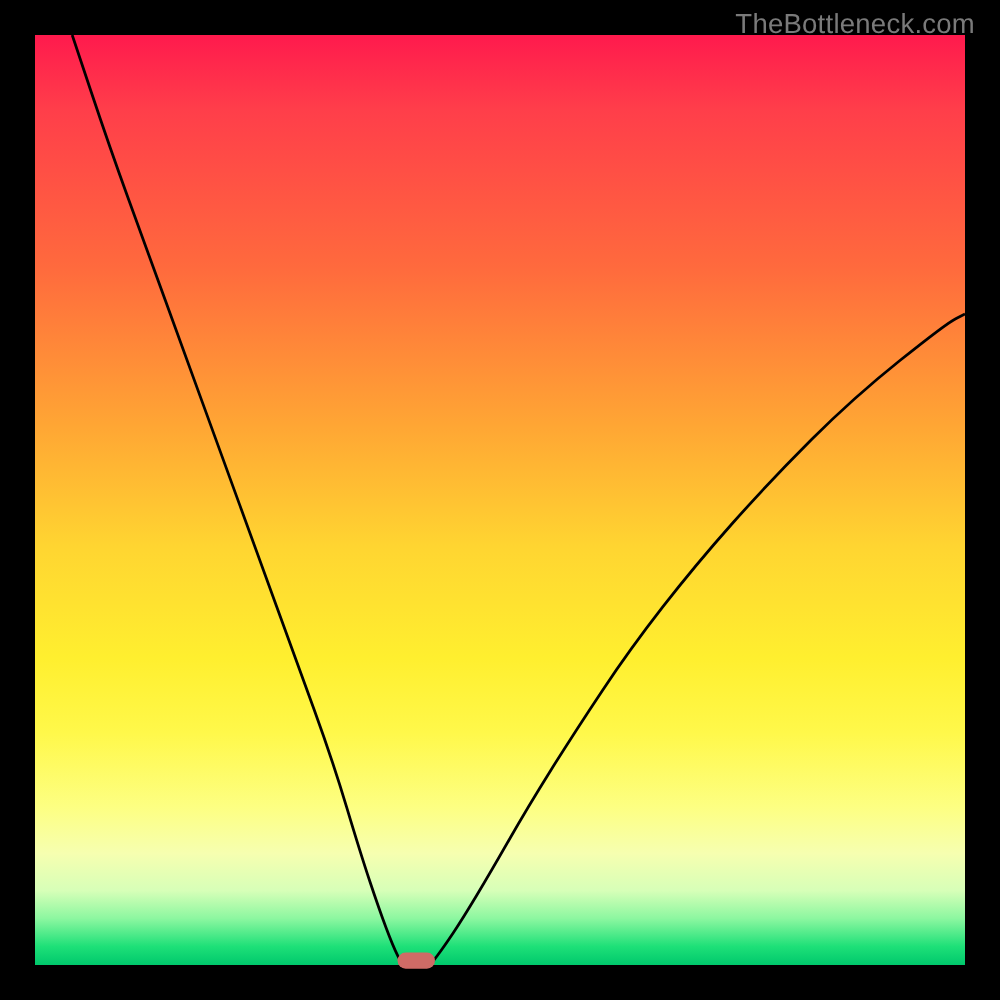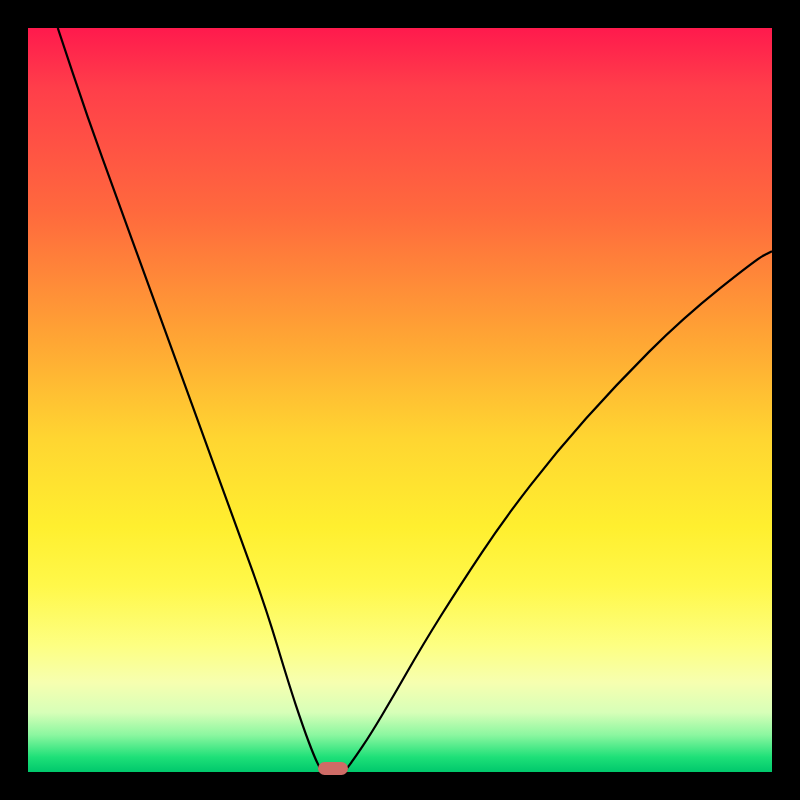--- a/index.html
+++ b/index.html
@@ -57,20 +57,21 @@
   .marker {
     position: absolute;
     background: #cf6b66;
     border-radius: 8px;
   }
 </style>
 </head>
 <body>
 
 <div class="outer">
+  <div class="attribution">TheBottleneck.com</div>
 
   <div class="plot-area">
     <svg class="curve" viewBox="0 0 100 100" preserveAspectRatio="none">
       <path d="M 4 0 Q 4 0 6 6 Q 8 12 10 17.5 Q 12 23 14 28.5 Q 16 34 18 39.5 Q 20 45 22 50.5 Q 24 56 26 61.5 Q 28 67 30 72.5 Q 32 78 33.5 83 Q 35 88 36 91 Q 37 94 37.75 96 Q 38.5 98 39 99 T 39.5 100" fill="none" stroke="#000" stroke-width="0.35" vector-effect="non-scaling-stroke" id="path-left" style="stroke-width: 2.2px;"></path>
       <path d="M 42.5 100 Q 42.5 100 43.25 99 Q 44 98 45 96.5 Q 46 95 47.5 92.5 Q 49 90 51 86.5 Q 53 83 55.5 79 Q 58 75 61 70.5 Q 64 66 67.5 61.5 Q 71 57 75 52.5 Q 79 48 83.5 43.5 Q 88 39 93 35 Q 98 31 99 30.5 T 100 30" fill="none" stroke="#000" stroke-width="0.35" vector-effect="non-scaling-stroke" id="path-right" style="stroke-width: 2.2px;"></path>
     </svg>
     <div class="marker" id="min-marker" style="left: 290.16px; width: 29.76px; height: 13px; bottom: -3px; background: rgb(207, 107, 102);"></div>
   </div>
 </div>
 

